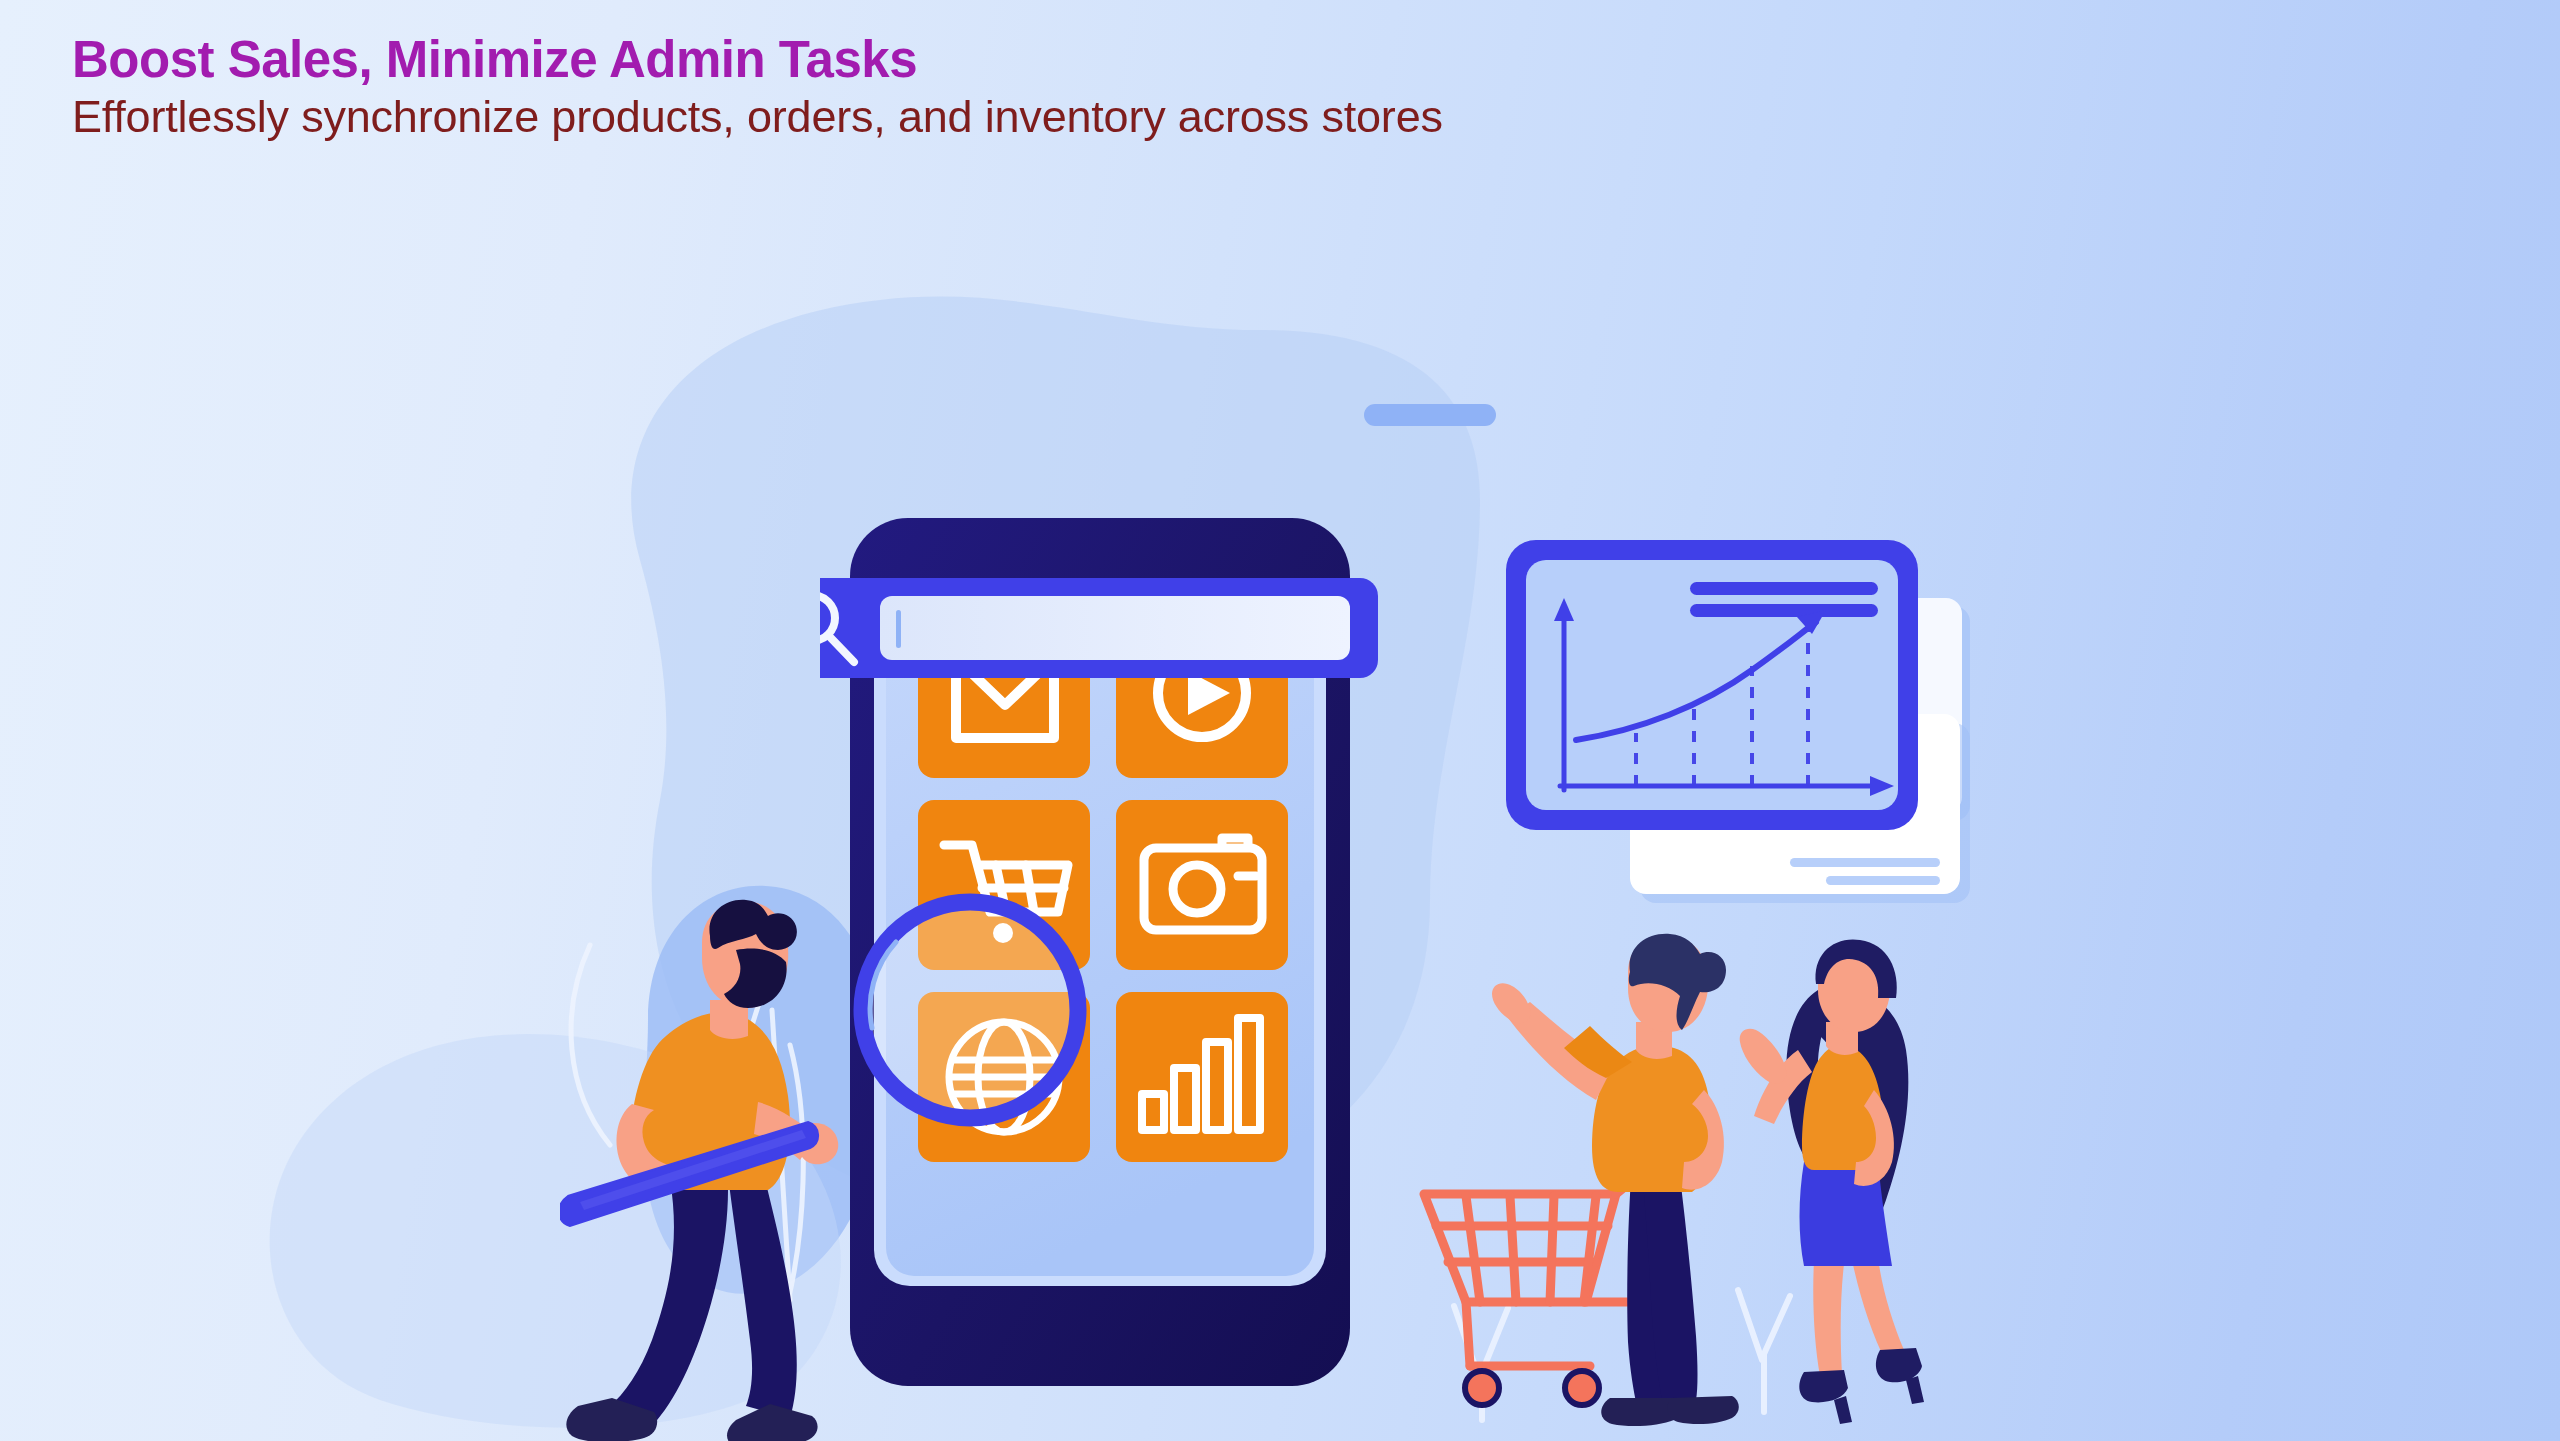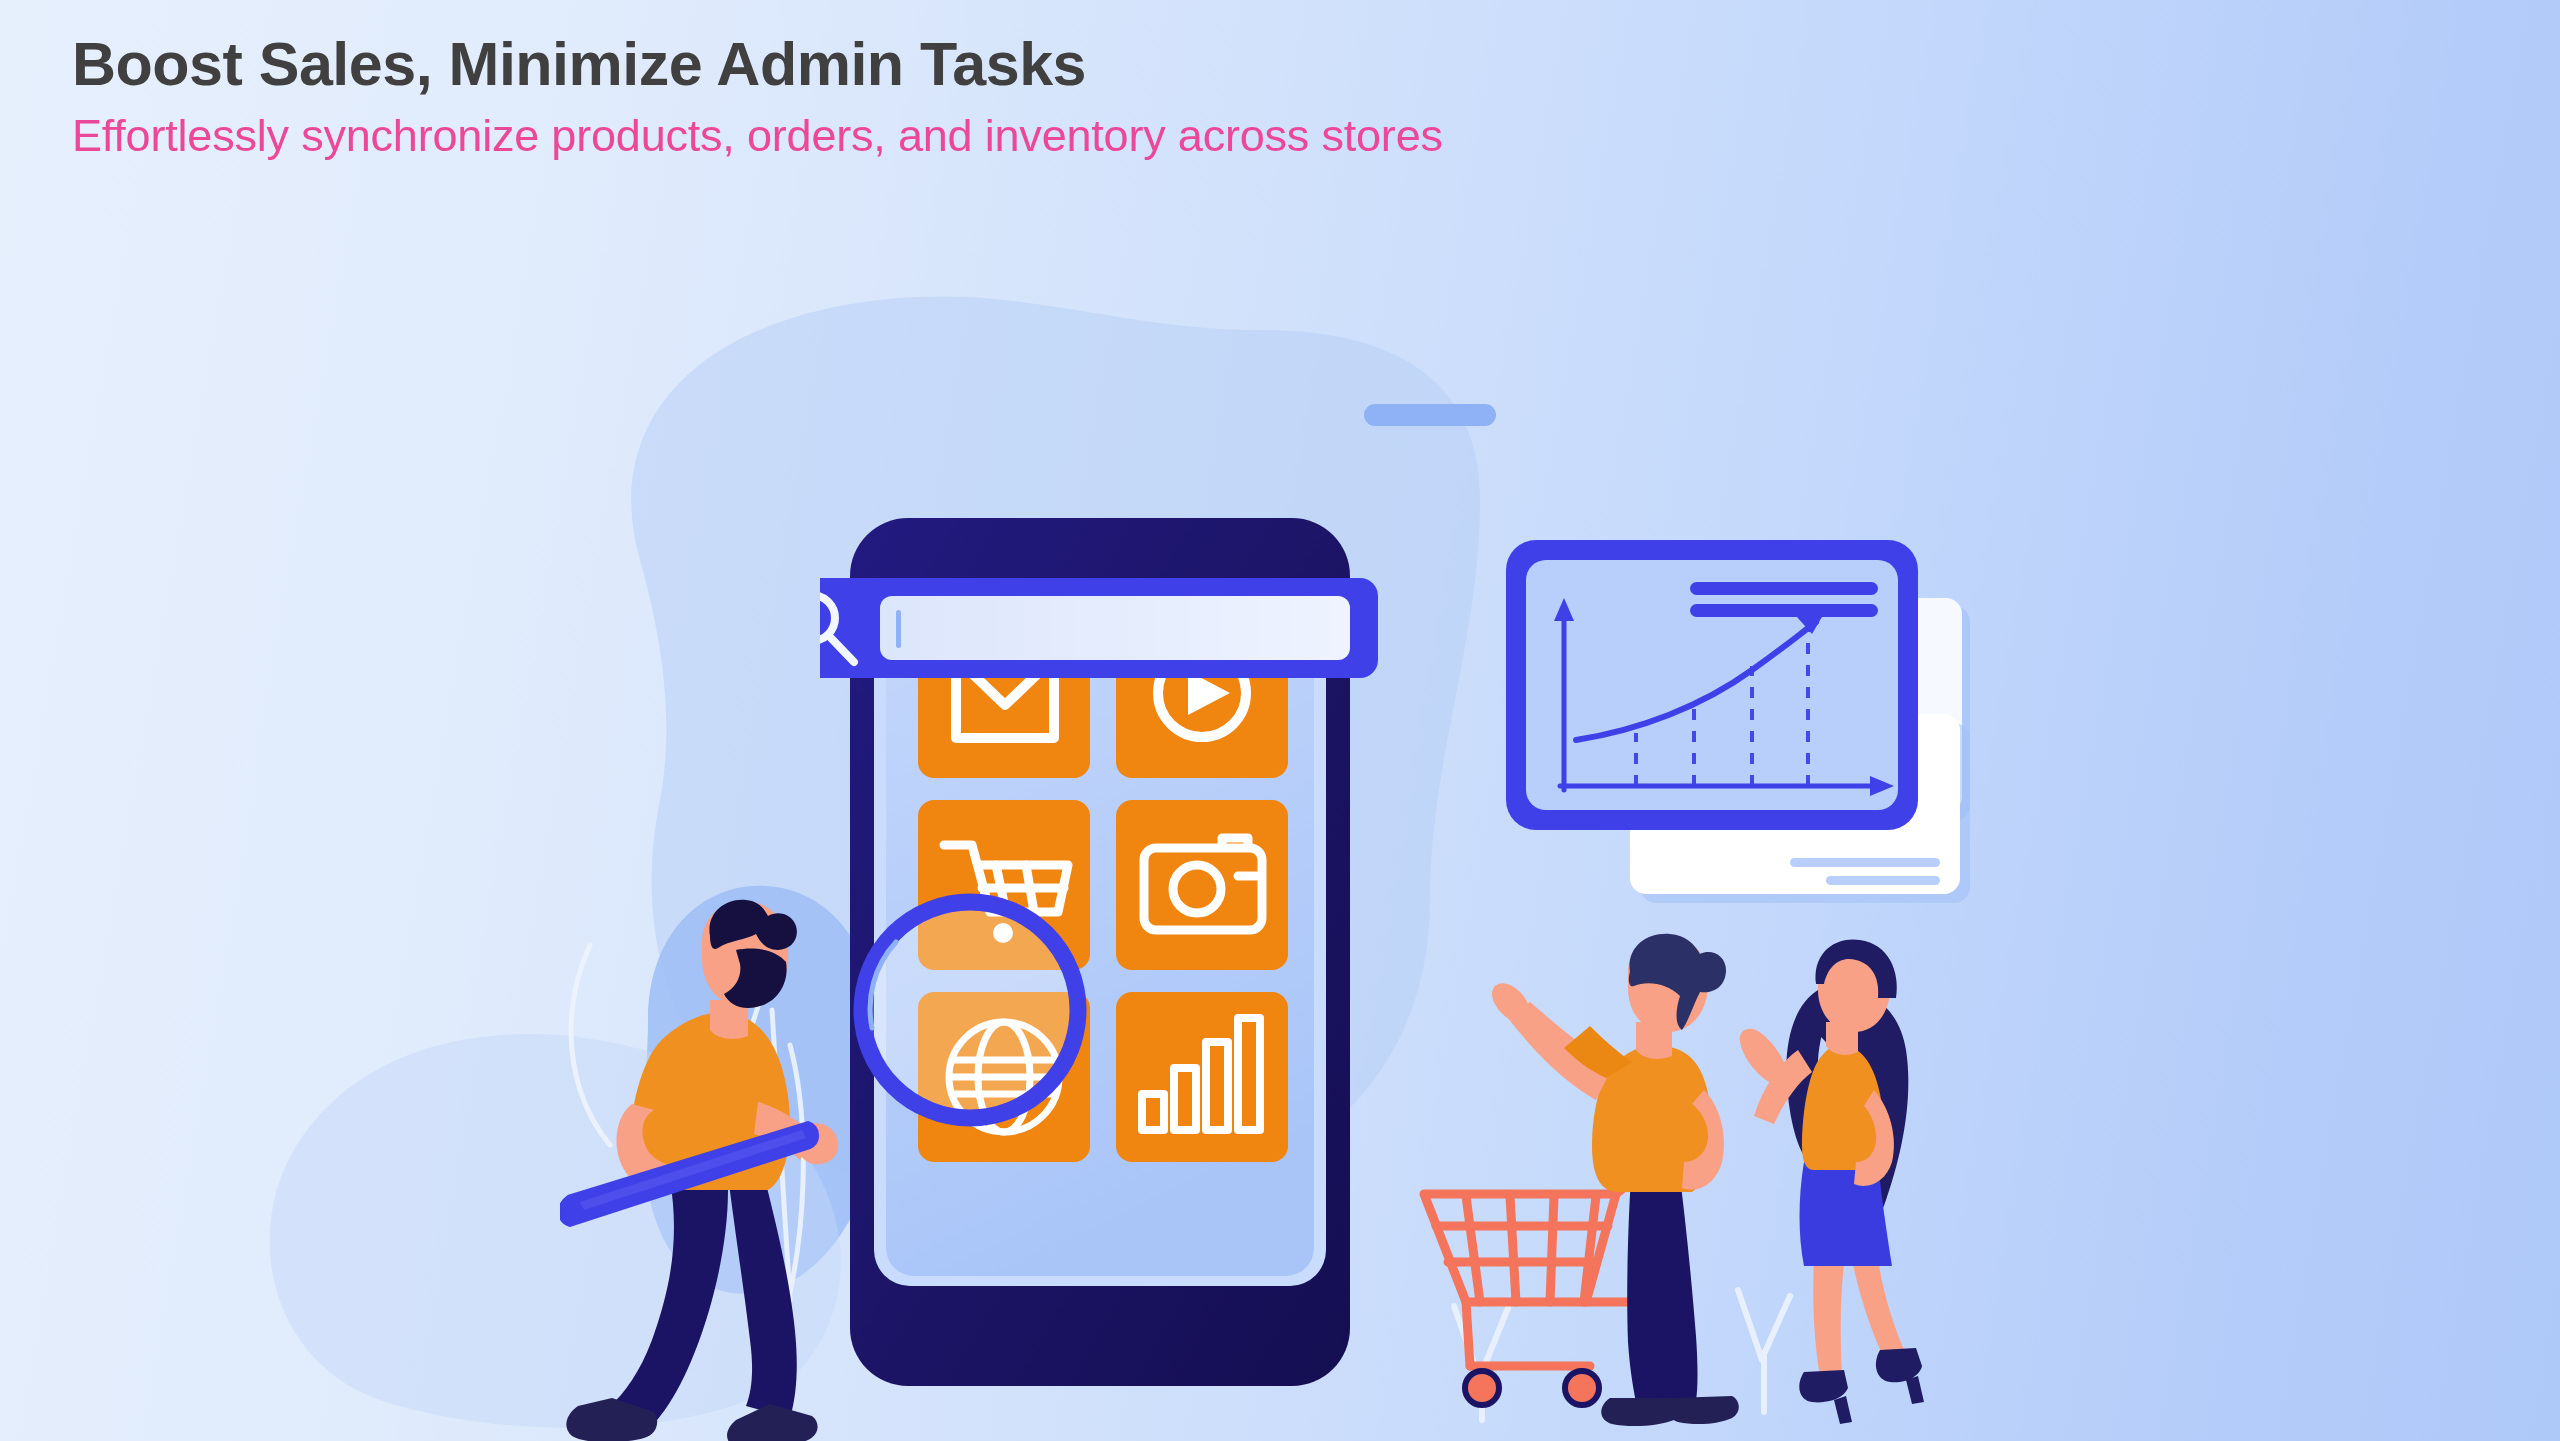--- a/index.html
+++ b/index.html
@@ -7,26 +7,26 @@
   body {
     font-family: "Liberation Sans", sans-serif;
     background: linear-gradient(100deg, #e6f0fd 0%, #e0ebfc 22%, #d2e2fb 45%, #c3d8fb 68%, #b4ccf9 88%, #aec8f8 100%);
     position:relative;
   }
   #hero { position:absolute; inset:0; }
 
   
   .text-block { position:absolute; left:72px; top:32px; z-index:40; }
   .headline {
-    font-size:61px; font-weight:bold; color:#404040;
+    font-size:51px; font-weight:bold; color:#a21caf;
     letter-spacing:-0.5px; line-height:1.08; white-space:nowrap;
   }
   .subhead {
-    font-size:45px; font-weight:normal; color:#ec4899;
-    margin-top:12px; letter-spacing:-0.2px; white-space:nowrap;
+    font-size:45px; font-weight:normal; color:#7f1d1d;
+    margin-top:4px; letter-spacing:-0.2px; white-space:nowrap;
   }
 
   .layer { position:absolute; }
   .layer svg { display:block; }
 
   
   #bg-blobs   { left:0;    top:0;    z-index:11; }
   #chart-card { left:1490px; top:518px; z-index:14; }
   #pill       { left:1362px; top:398px; z-index:13; }
   #phone      { left:820px; top:500px; z-index:20; }

